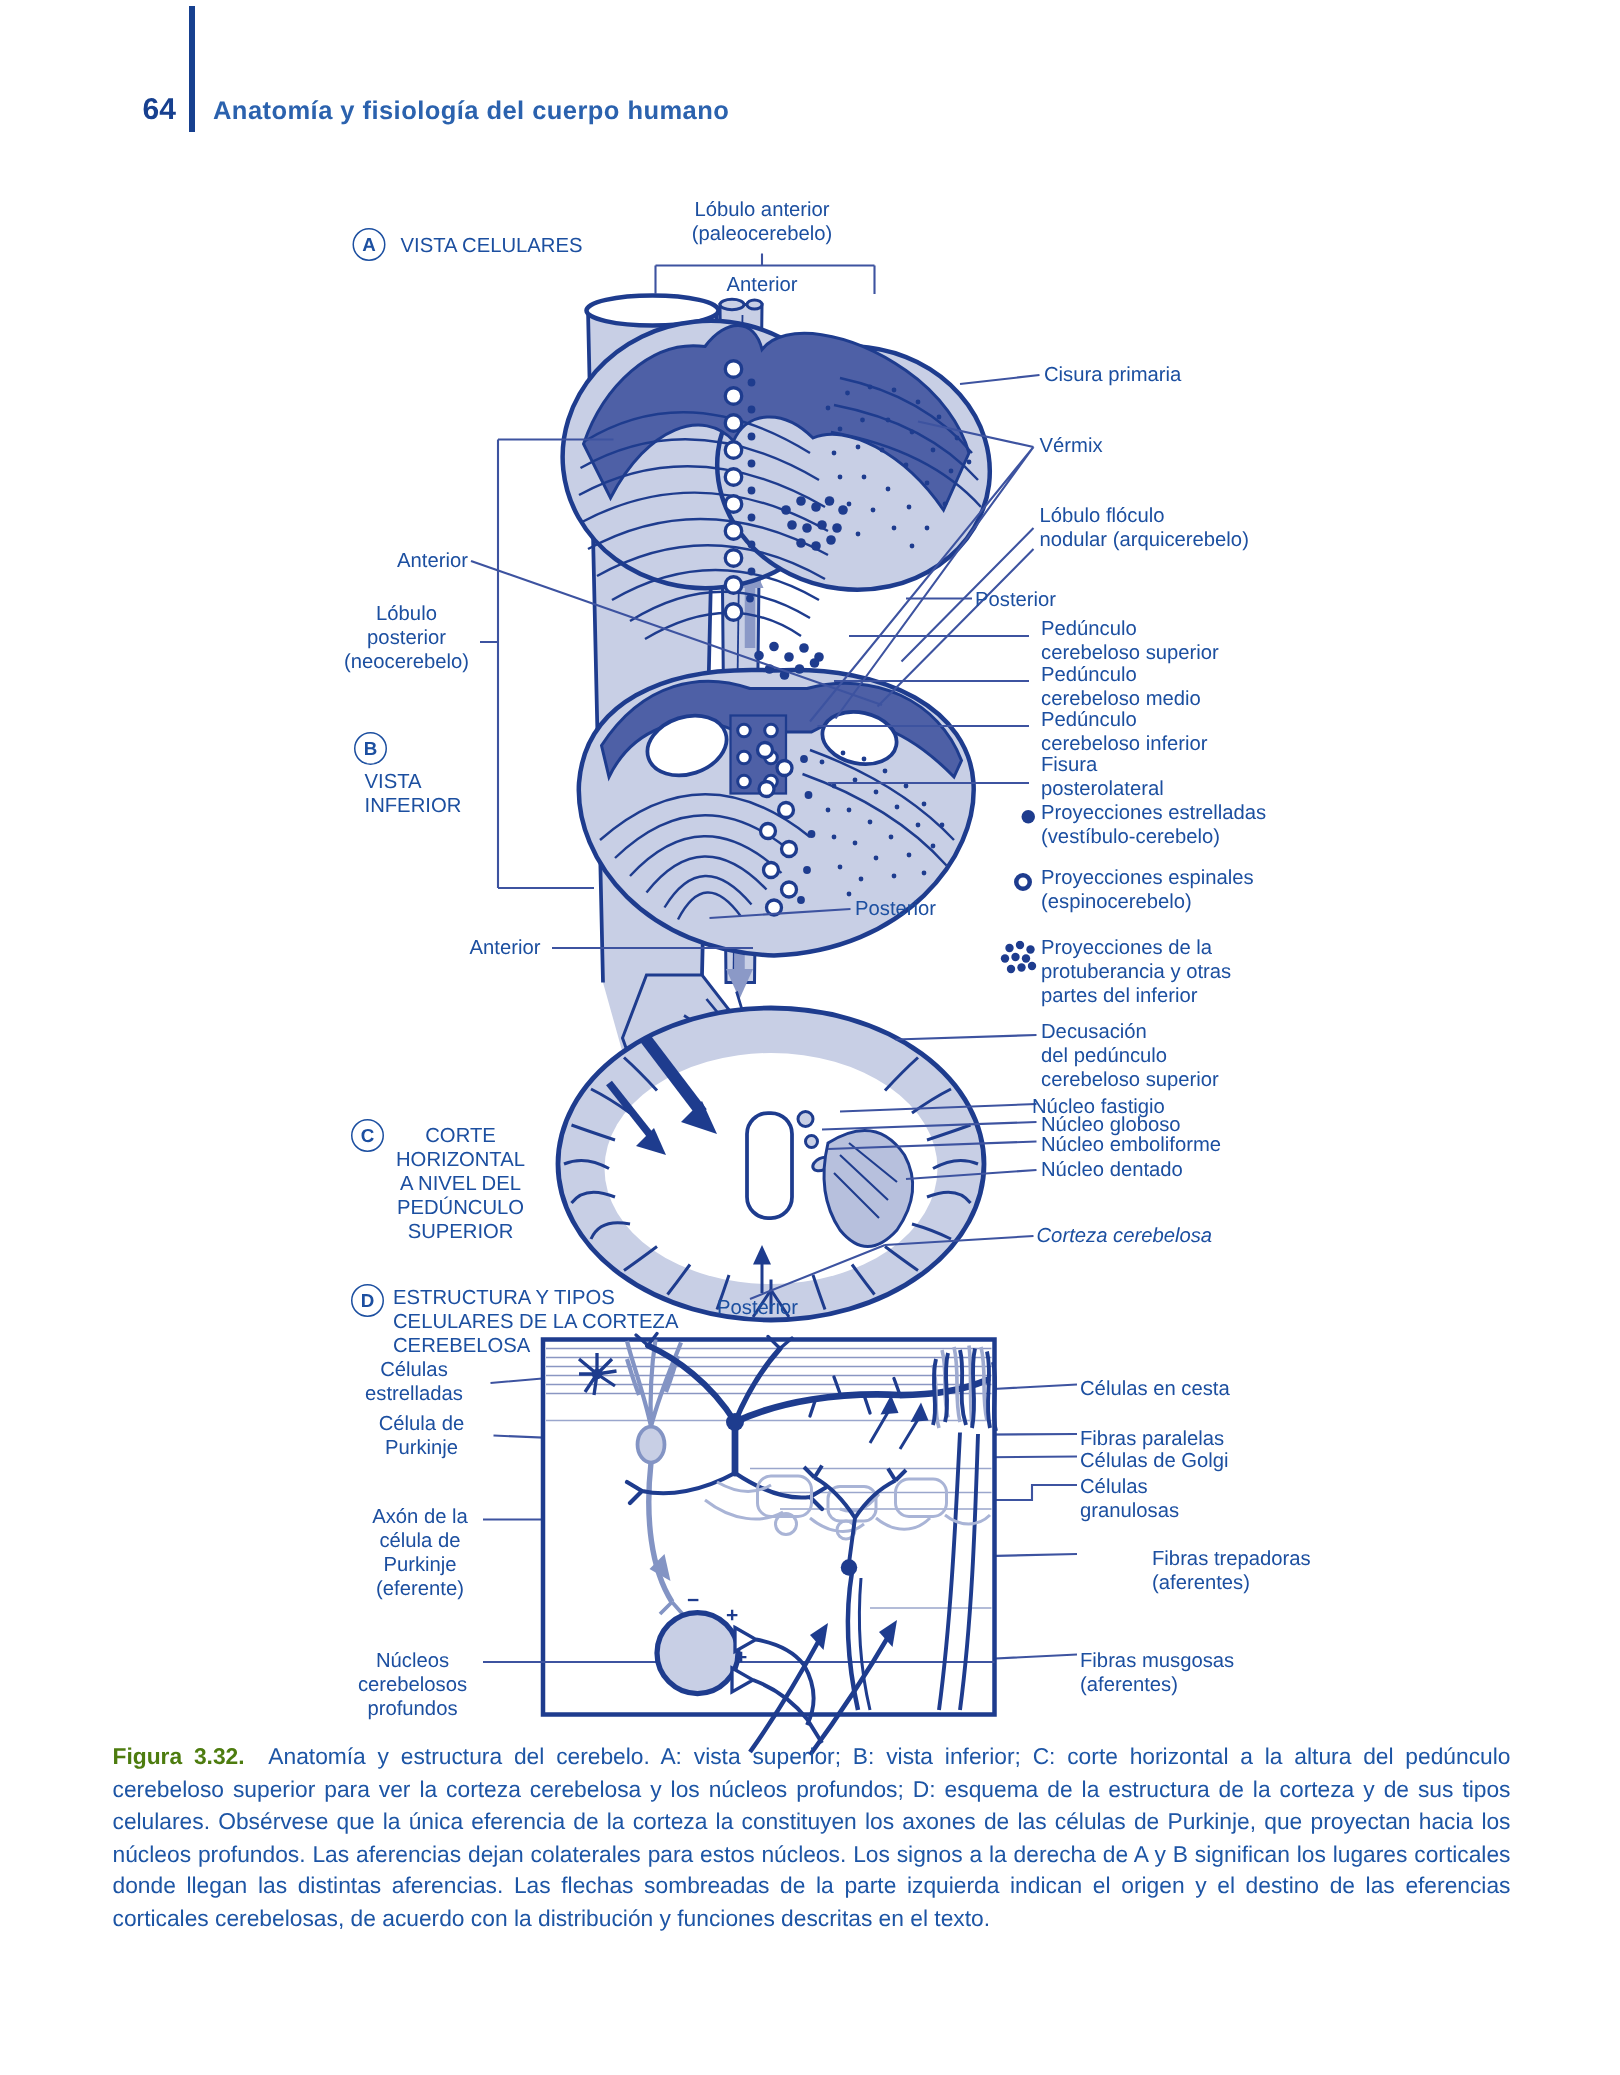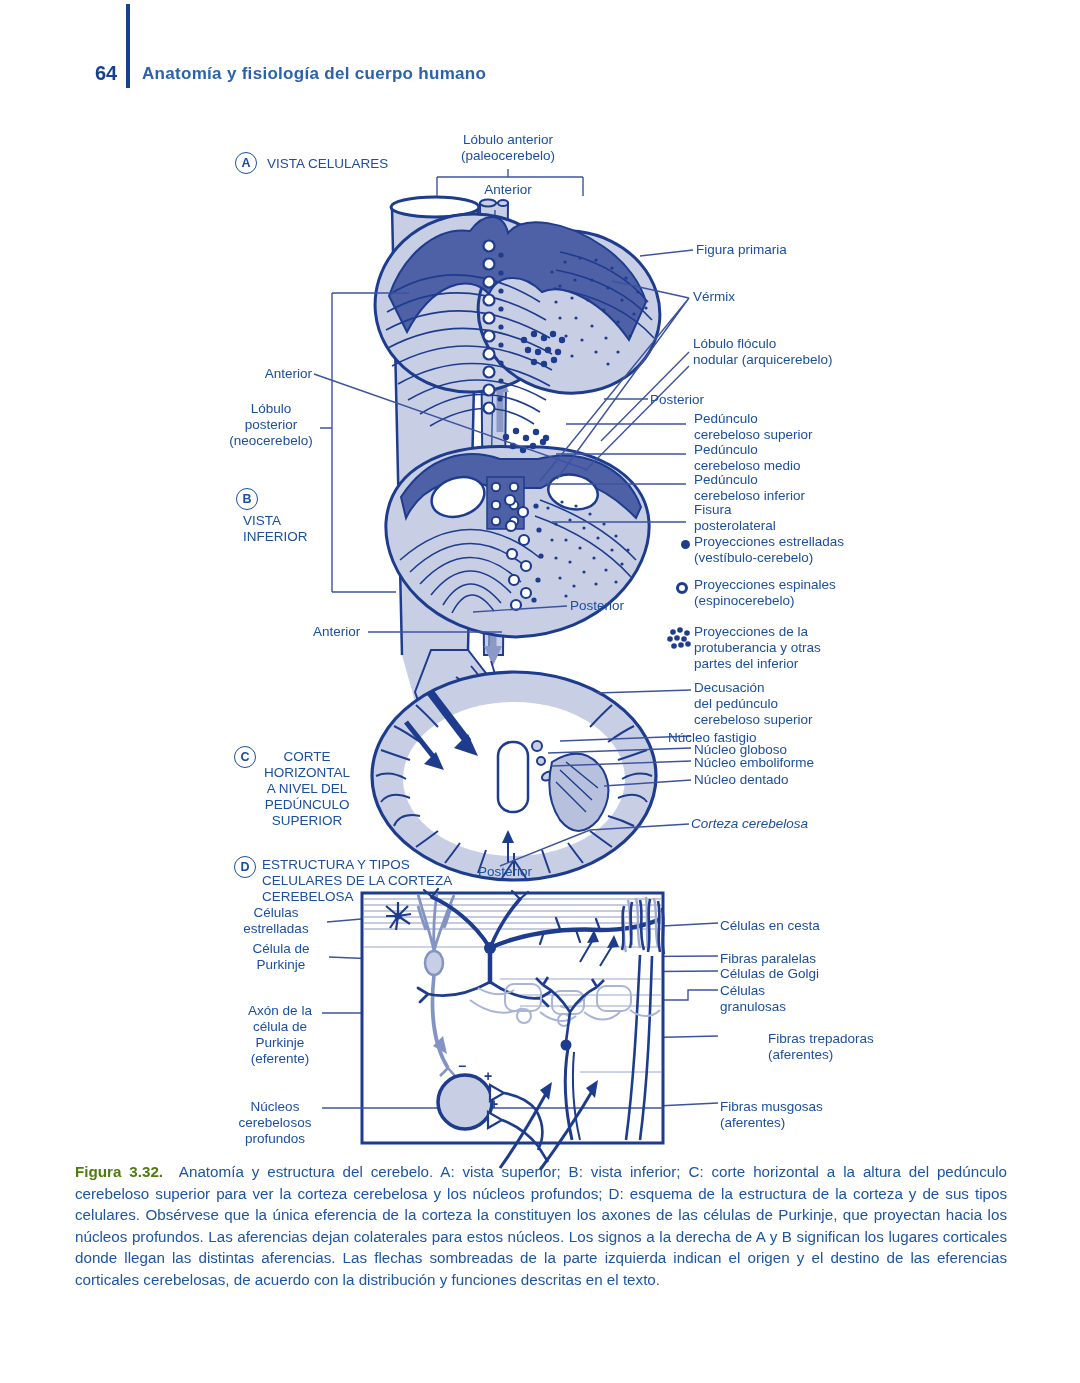--- a/index.html
+++ b/index.html
@@ -347,21 +347,21 @@
 PEDÚNCULO
 SUPERIOR</div>
 <span class="circ" style="left:234px;top:856px;">D</span>
 <div class="lbl" style="left:262px;top:857px;">ESTRUCTURA Y TIPOS
 CELULARES DE LA CORTEZA
 CEREBELOSA</div>
 
 <div class="lbl c" style="left:418px;top:132px;width:180px;">Lóbulo anterior
 (paleocerebelo)</div>
 <div class="lbl c" style="left:418px;top:182px;width:180px;">Anterior</div>
-<div class="lbl" style="left:696px;top:242px;">Figura primaria</div>
+<div class="lbl" style="left:696px;top:242px;">Cisura primaria</div>
 <div class="lbl" style="left:693px;top:289px;">Vérmix</div>
 <div class="lbl" style="left:693px;top:336px;">Lóbulo flóculo
 nodular (arquicerebelo)</div>
 <div class="lbl" style="left:650px;top:392px;">Posterior</div>
 <div class="lbl r" style="left:232px;top:366px;width:80px;">Anterior</div>
 <div class="lbl c" style="left:220px;top:401px;width:102px;">Lóbulo
 posterior
 (neocerebelo)</div>
 <div class="lbl" style="left:694px;top:411px;">Pedúnculo
 cerebeloso superior</div>
@@ -395,21 +395,21 @@
       <circle cx="22" cy="17" r="2.8"></circle>
   </g>
 </svg>
 <div class="lbl" style="left:694px;top:624px;">Proyecciones de la
 protuberancia y otras
 partes del inferior</div>
 
 <div class="lbl" style="left:694px;top:680px;">Decusación
 del pedúnculo
 cerebeloso superior</div>
-<div class="lbl" style="left:668px;top:730px;">Núcleo fastigio</div>
+<div class="lbl" style="left:688px;top:730px;">Núcleo fastigio</div>
 <div class="lbl" style="left:694px;top:742px;">Núcleo globoso</div>
 <div class="lbl" style="left:694px;top:755px;">Núcleo emboliforme</div>
 <div class="lbl" style="left:694px;top:772px;">Núcleo dentado</div>
 <div class="lbl" style="left:691px;top:816px;font-style:italic;">Corteza cerebelosa</div>
 <div class="lbl" style="left:478px;top:864px;">Posterior</div>
 
 <div class="lbl c" style="left:230px;top:905px;width:92px;">Células
 estrelladas</div>
 <div class="lbl c" style="left:240px;top:941px;width:82px;">Célula de
 Purkinje</div>

